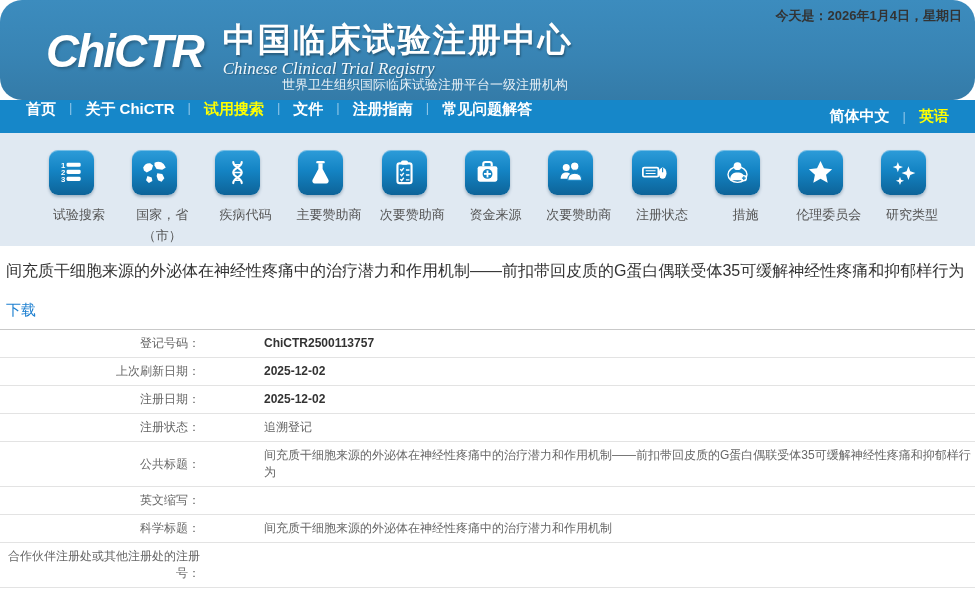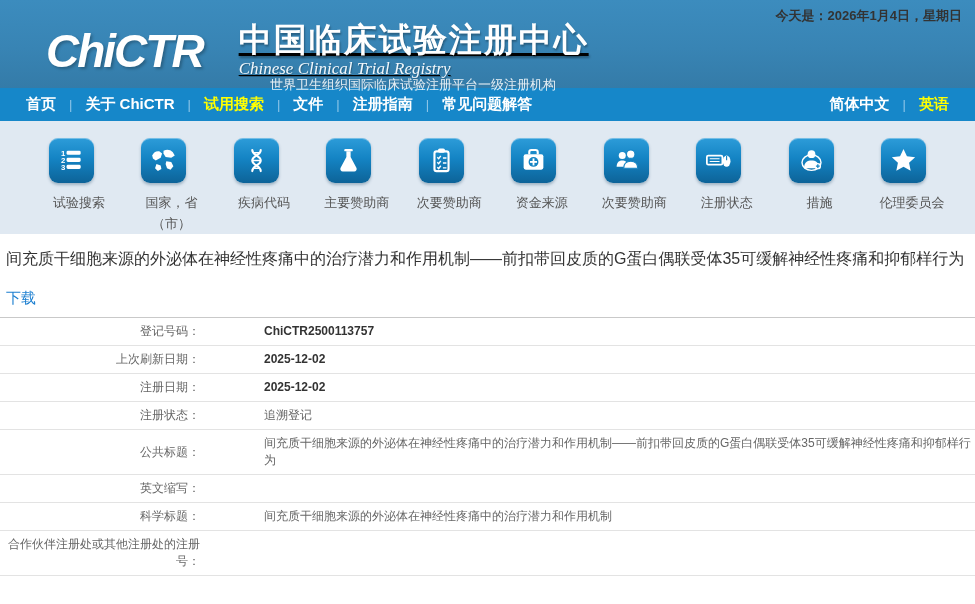--- a/index.html
+++ b/index.html
@@ -7,55 +7,56 @@
   body {
     width:975px; height:604px; overflow:hidden;
     background:#ffffff;
     font-family:"Liberation Sans","DejaVu Sans",sans-serif;
     -webkit-font-smoothing:antialiased;
   }
   .page { width:975px; height:604px; position:relative; background:#fff; }
 
   
   .header {
-    height:88px;
+    height:100px;
     background:linear-gradient(180deg,#3c8cbe 0%,#3884b4 55%,#347ba8 100%);
     position:relative;
+    border-radius:22px;
   }
   .header-date {
     position:absolute; top:7px; right:13px;
     font-size:13px; color:#333333; font-weight:bold;
   }
   .brand { position:absolute; left:46px; top:22px; display:flex; align-items:center; }
   .logo-text {
     font-family:"Liberation Sans","DejaVu Sans",sans-serif;
     font-style:italic; font-weight:bold; font-size:46px; line-height:52px;
     color:#ffffff; letter-spacing:-2px;
     text-shadow:2px 2px 3px rgba(0,0,0,0.25);
     cursor:pointer;
   }
-  .brand-titles { margin-left:36px;text-decoration:underline; }
+  .brand-titles { margin-left:20px; }
   .brand-title-zh {
     font-size:33px; font-weight:bold; color:#ffffff; line-height:36px;
     letter-spacing:2px; text-shadow:1px 2px 2px rgba(0,0,0,0.3);
   }
   .brand-title-en {
     font-family:"Liberation Serif","DejaVu Serif",serif;
     font-style:italic; font-size:17px; color:#f2f8fc; margin-top:1px;
     text-shadow:1px 1px 1px rgba(0,0,0,0.25);
   }
   .header-tagline {
-    position:absolute; left:270px; top:76px;
+    position:absolute; left:282px; top:76px;
     font-size:13px; color:rgba(255,255,255,0.88);
   }
 
   
   .nav {
     height:33px; background:#1687c9;
-    display:flex; align-items:center;
+    display:flex; 
     padding:0 13px; color:#ffffff;
     font-size:15px; font-weight:bold;
   }
   .nav-item { padding:0 13px; cursor:pointer; white-space:nowrap; }
   .nav-item.active { color:#ffff00; }
   .nav-sep { color:#8ec6e8; font-weight:normal; font-size:13px; }
   .nav-right { margin-left:auto; display:flex; align-items:center; }
 
   
   .filters {
@@ -259,20 +260,30 @@
 
     <div class="filter-item">
       <div class="tile">
         <svg viewBox="0 0 44 44" width="31" height="31">
           <path d="M22 5.5 l4.9 10.6 11.6 1.3 -8.6 7.9 2.3 11.4 -10.2-5.8 -10.2 5.8 2.3-11.4 -8.6-7.9 11.6-1.3 z" fill="#fff"></path>
         </svg>
       </div>
       <div class="filter-label">伦理委员会</div>
     </div>
 
+    <div class="filter-item">
+      <div class="tile">
+        <svg viewBox="0 0 44 44" width="31" height="31" fill="#fff">
+          <path d="M14 7 l1.9 5.4 5.4 1.9 -5.4 1.9 -1.9 5.4 -1.9-5.4 -5.4-1.9 5.4-1.9 z"></path>
+          <path d="M29 13 l2.6 7.2 7.2 2.6 -7.2 2.6 -2.6 7.2 -2.6-7.2 -7.2-2.6 7.2-2.6 z"></path>
+          <path d="M17 28 l1.6 4.2 4.2 1.6 -4.2 1.6 -1.6 4.2 -1.6-4.2 -4.2-1.6 4.2-1.6 z"></path>
+        </svg>
+      </div>
+      <div class="filter-label">研究类型</div>
+    </div>
 
   </div>
 
   <div class="content">
     <div class="trial-title">间充质干细胞来源的外泌体在神经性疼痛中的治疗潜力和作用机制——前扣带回皮质的G蛋白偶联受体35可缓解神经性疼痛和抑郁样行为</div>
     <span class="download-link">下载</span>
     <div class="rule"></div>
 
     <div class="dtable">
       <div class="trow">

